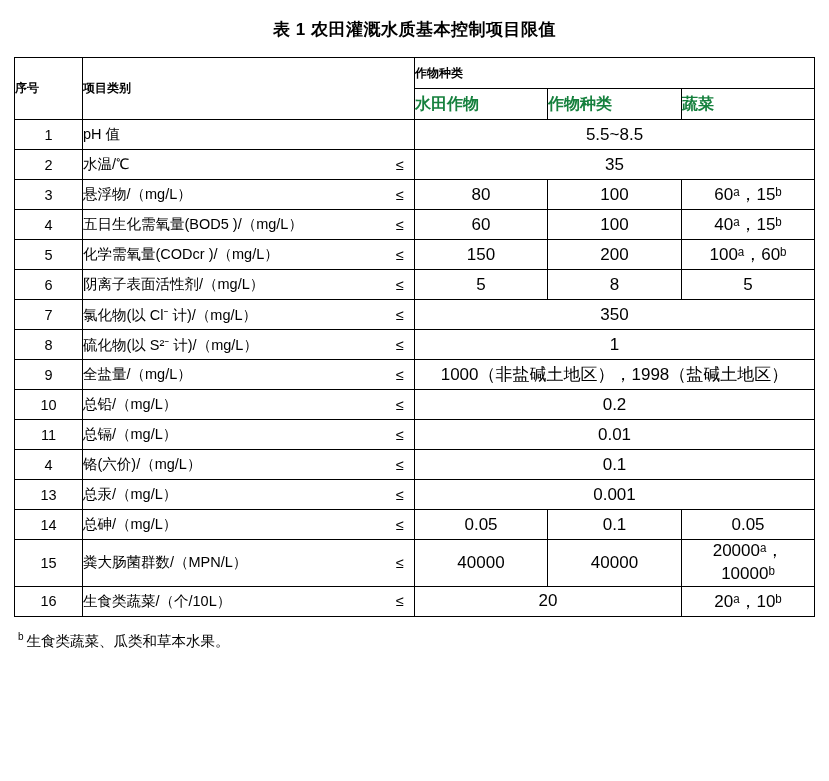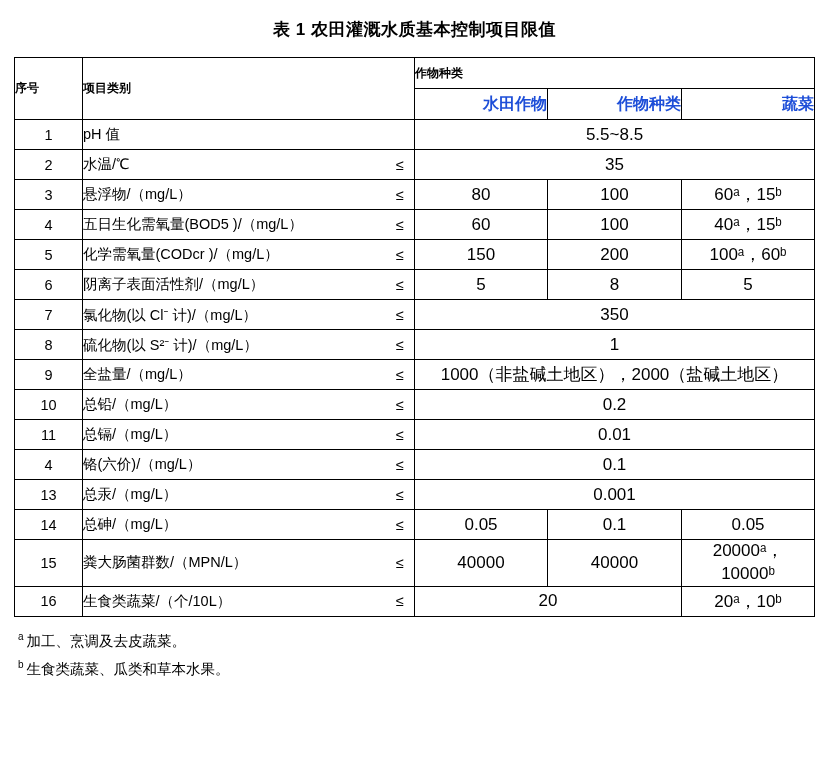--- a/index.html
+++ b/index.html
@@ -43,23 +43,23 @@
     vertical-align: middle;
   }
   th.hdr {
     font-weight: bold;
     text-align: left;
     font-size: 12px;
     height: 30px;
   }
   th.hdr-crop {
     font-weight: bold;
-    text-align: right;
+    text-align: left;
     font-size: 16px;
-    color: #1d4ed8;
+    color: #15803d;
     height: 30px;
   }
   td.num {
     text-align: center;
     height: 29px;
     font-size: 14.5px;
   }
   td.item {
     text-align: left;
     padding-left: 9px;
@@ -205,21 +205,21 @@
           </td>
           <td class="val" colspan="3">1</td>
         </tr>
 
         <tr>
           <td class="num">9</td>
           <td class="item">
             <span>全盐量/（mg/L）</span>
             <span class="le">≤</span>
           </td>
-          <td class="val" colspan="3">1000（非盐碱土地区），2000（盐碱土地区）</td>
+          <td class="val" colspan="3">1000（非盐碱土地区），1998（盐碱土地区）</td>
         </tr>
 
         <tr>
           <td class="num">10</td>
           <td class="item">
             <span>总铅/（mg/L）</span>
             <span class="le">≤</span>
           </td>
           <td class="val" colspan="3">0.2</td>
         </tr>
@@ -283,20 +283,17 @@
           <td class="val" colspan="2">20</td>
           <td class="val">20ᵃ，10ᵇ</td>
         </tr>
 
       </tbody>
     </table>
   </div>
 
   <div class="notes">
     <div class="nline">
-      <sup>a</sup><span>加工、烹调及去皮蔬菜。</span>
-    </div>
-    <div class="nline">
       <sup>b</sup><span>生食类蔬菜、瓜类和草本水果。</span>
     </div>
   </div>
 
 </div>
 
 </body></html>

